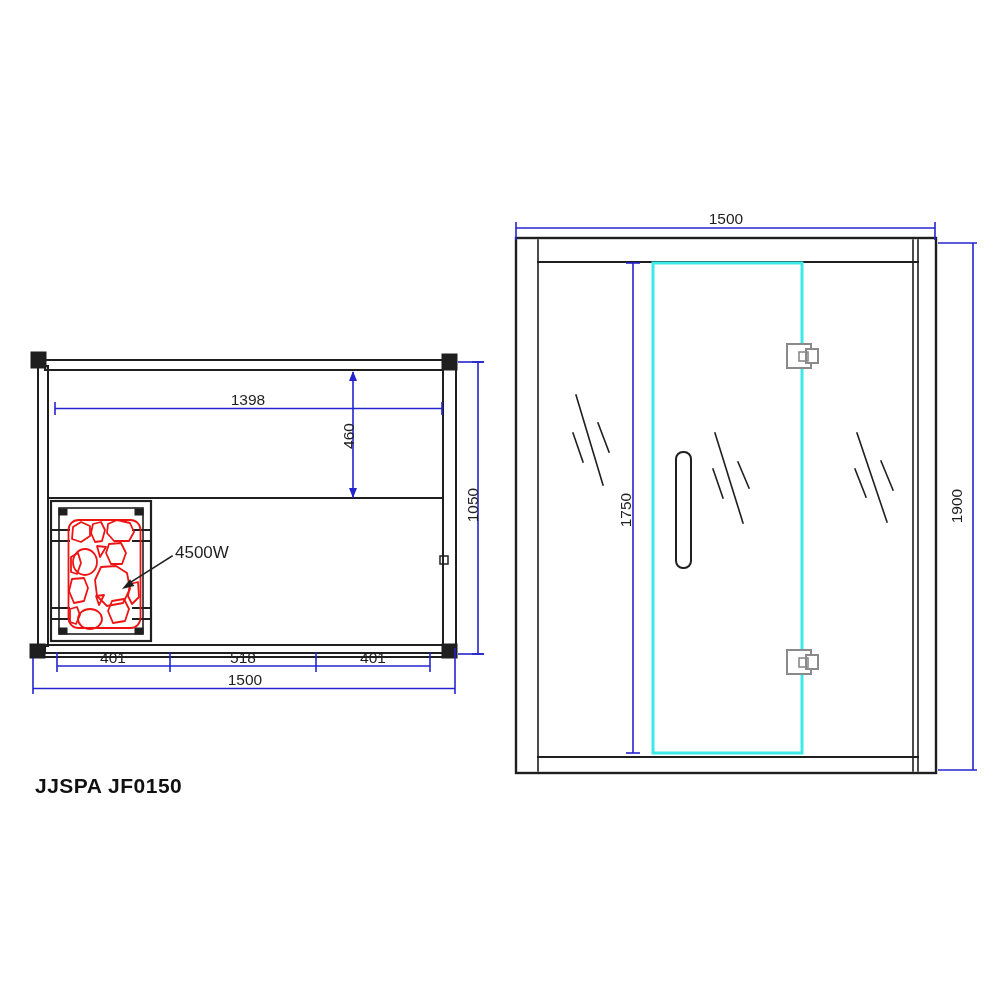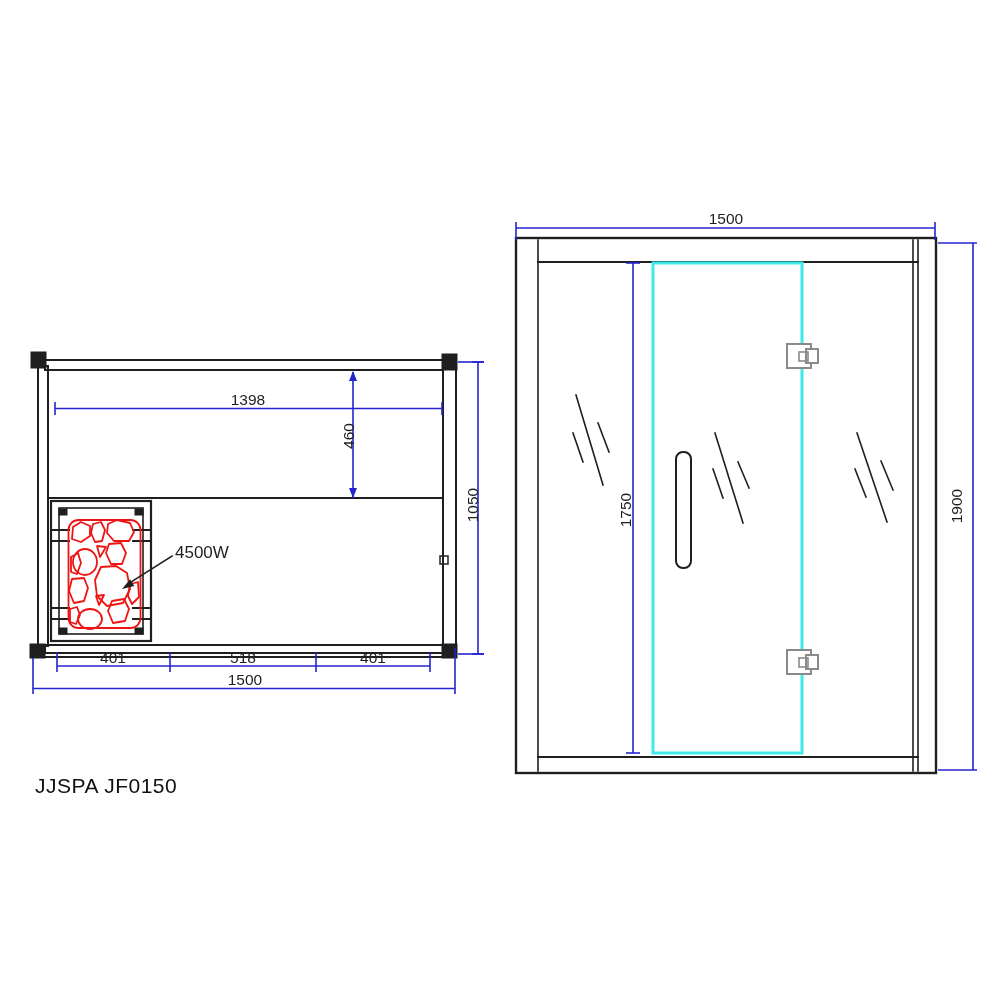--- a/index.html
+++ b/index.html
@@ -1,21 +1,21 @@
 <!DOCTYPE html>
 <html><head>
 <meta charset="utf-8">
 <style>
   html,body{margin:0;padding:0;background:#ffffff;}
   .page{position:relative;width:1000px;height:1000px;background:#ffffff;overflow:hidden;
         font-family:"Liberation Sans",sans-serif;}
   svg{position:absolute;left:0;top:0;}
   .dim-text{font-family:"Liberation Sans",sans-serif;font-size:15.5px;fill:#1f1f1f;}
   .callout-text{font-family:"Liberation Sans",sans-serif;font-size:17px;fill:#1f1f1f;}
-  .model-title{position:absolute;left:35px;top:774px;font-size:21px;font-weight:400;
+  .model-title{position:absolute;left:35px;top:774px;font-size:21px;font-weight:700;
                color:#111;letter-spacing:.5px;}
 </style>
 </head>
 <body>
 
 <div class="page">
 <svg width="1000" height="1000" viewBox="0 0 1000 1000">
 
   <g fill="none" stroke-linecap="square" stroke="#1f1f1f">
 

